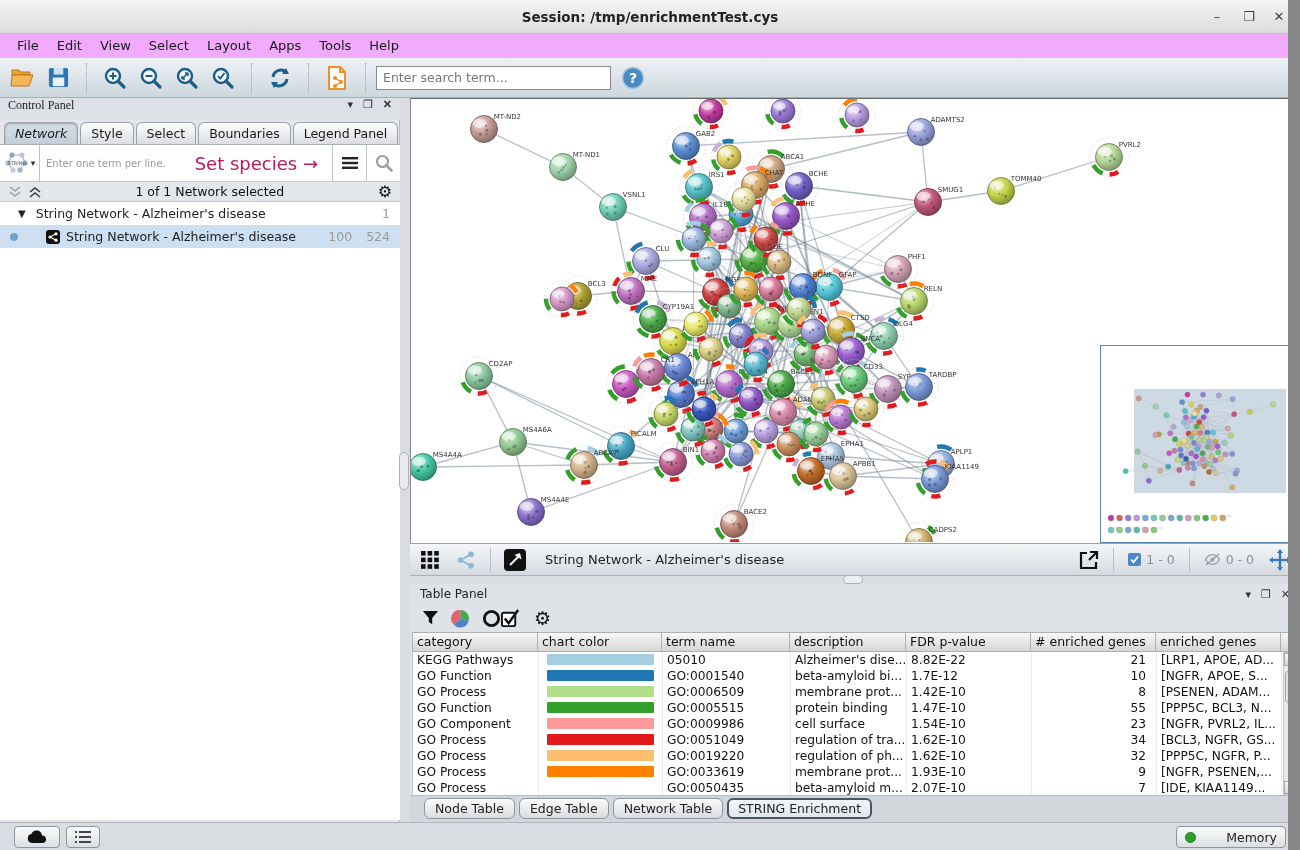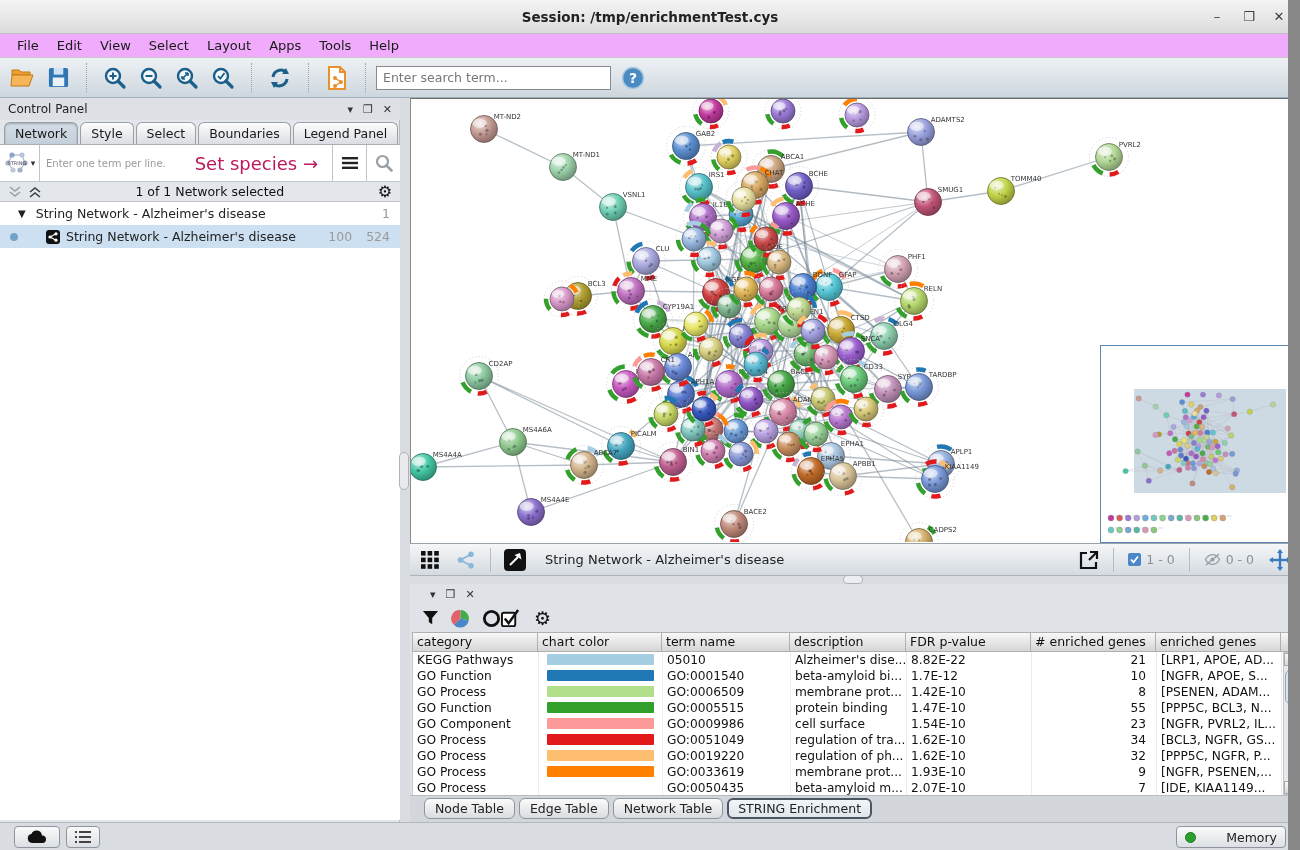--- a/index.html
+++ b/index.html
@@ -15,27 +15,27 @@
   #menubar{left:0;top:34px;width:1300px;height:24px;background:#f0abfc;border-bottom:1px solid #c9c9c9;display:flex;align-items:center;padding-left:8px;}
   .menu-item{padding:0 9px;line-height:23px;font-size:13px;color:#1a1a1a;}
   #toolbar{left:0;top:58px;width:1300px;height:40px;background:linear-gradient(#eef1f4,#cdd7de);border-bottom:1px solid #9fb0bc;display:flex;align-items:center;}
   .tb-sep{width:1px;height:30px;border-left:1px dotted #9aa4ac;margin:0 10px;}
   .tb-ic{width:28px;height:28px;margin:0 4px;display:flex;align-items:center;justify-content:center;}
   #search-input{width:235px;height:24px;border:1px solid #8a8a8a;background:#fff;padding:0 6px;font-size:12.5px;font-family:inherit;color:#333;}
   #search-input::placeholder{color:#777;}
 
   
   #control-panel{left:0;top:98px;width:400px;height:724px;background:#e3e6ea;border-right:1px solid #b8bcc1;}
-  #cp-header{left:0;top:0;width:400px;height:22px;background:#dde0e5;display:flex;align-items:center;padding:0 8px;}
+  #cp-header{left:0;top:0;width:400px;height:22px;background:#dde0e5;display:flex;align-items:flex-start;padding:0 8px;font-family:Liberation Serif, serif;}
   #cp-title{font-size:12px;color:#222;flex:1;}
   .panel-ctl{font-size:11px;color:#333;margin-left:10px;}
   #cp-tabs{left:4px;top:23px;width:392px;height:23px;display:flex;align-items:flex-end;}
   .tab{border:1px solid #9aa0a8;border-bottom:none;border-radius:6px 6px 0 0;background:linear-gradient(#fdfdfd,#dadde2);
        padding:3px 10px 3px;margin-right:2px;font-size:12.5px;color:#1a1a1a;white-space:nowrap;}
-  .tab.active{background:linear-gradient(#d4dde6,#c3cfda);box-shadow:inset 0 1px 2px rgba(0,0,0,.25);}
+  .tab.active{background:linear-gradient(#d4dde6,#c3cfda);box-shadow:inset 0 1px 2px rgba(0,0,0,.25);font-style:italic;}
   #cp-searchrow{left:0;top:46px;width:400px;height:38px;background:#f2f3f5;border-top:1px solid #aab0b6;border-bottom:1px solid #c4c8cd;display:flex;align-items:stretch;}
   #string-logo-box{width:40px;display:flex;align-items:center;justify-content:center;border-right:1px solid #c0c4c9;background:#fff;}
   #cp-term-input{flex:1;border:none;background:#fff;padding:0 6px;font-size:10px;font-family:inherit;color:#333;min-width:0;}
   #cp-term-input::placeholder{color:#9a9a9a;}
   #species-hint{display:flex;align-items:center;padding-right:14px;background:#fff;color:#be185d;font-size:18px;white-space:nowrap;}
   .cp-sq-btn{width:34px;display:flex;align-items:center;justify-content:center;background:#fff;border-left:1px solid #c0c4c9;}
   #cp-selrow{left:0;top:84px;width:400px;height:20px;display:flex;align-items:center;background:#e3e6ea;border-bottom:1px solid #c4c8cd;padding:0 8px;}
   #sel-summary{flex:1;text-align:center;font-size:12.5px;color:#111;}
   #net-tree{left:0;top:104px;width:400px;height:618px;background:#fff;}
   .tree-row{height:23px;display:flex;align-items:center;font-size:12.5px;}
@@ -2500,20 +2500,21 @@
         <line x1="11" y1="3" x2="11" y2="19" stroke="#3a7abf" stroke-width="2.4"></line>
         <line x1="3" y1="11" x2="19" y2="11" stroke="#3a7abf" stroke-width="2.4"></line>
         </svg>
     </div>
   </div>
   <div class="abs" id="h-splitter"></div>
   <div class="abs" id="h-grip"></div>
 
   <div class="abs" id="table-panel">
     <div class="abs" id="tp-header">
+      <span id="tp-title">Table Panel</span>
       <span class="panel-ctl">▾</span>
       <span class="panel-ctl">❒</span>
       <span class="panel-ctl" style="font-weight:bold">✕</span>
     </div>
     <div class="abs" id="tp-toolbar">
       <svg width="17" height="17" viewBox="0 0 18 18">
         <path d="M1 1h16l-6.2 7.6v6.6l-3.6-2.6V8.6z" fill="#111"></path>
         </svg>
       <svg width="19" height="19" viewBox="0 0 20 20" style="margin-left:12px">
         <path d="M10 10L10 1A9 9 0 0 1 18.6 12z" fill="#3fae49"></path>

